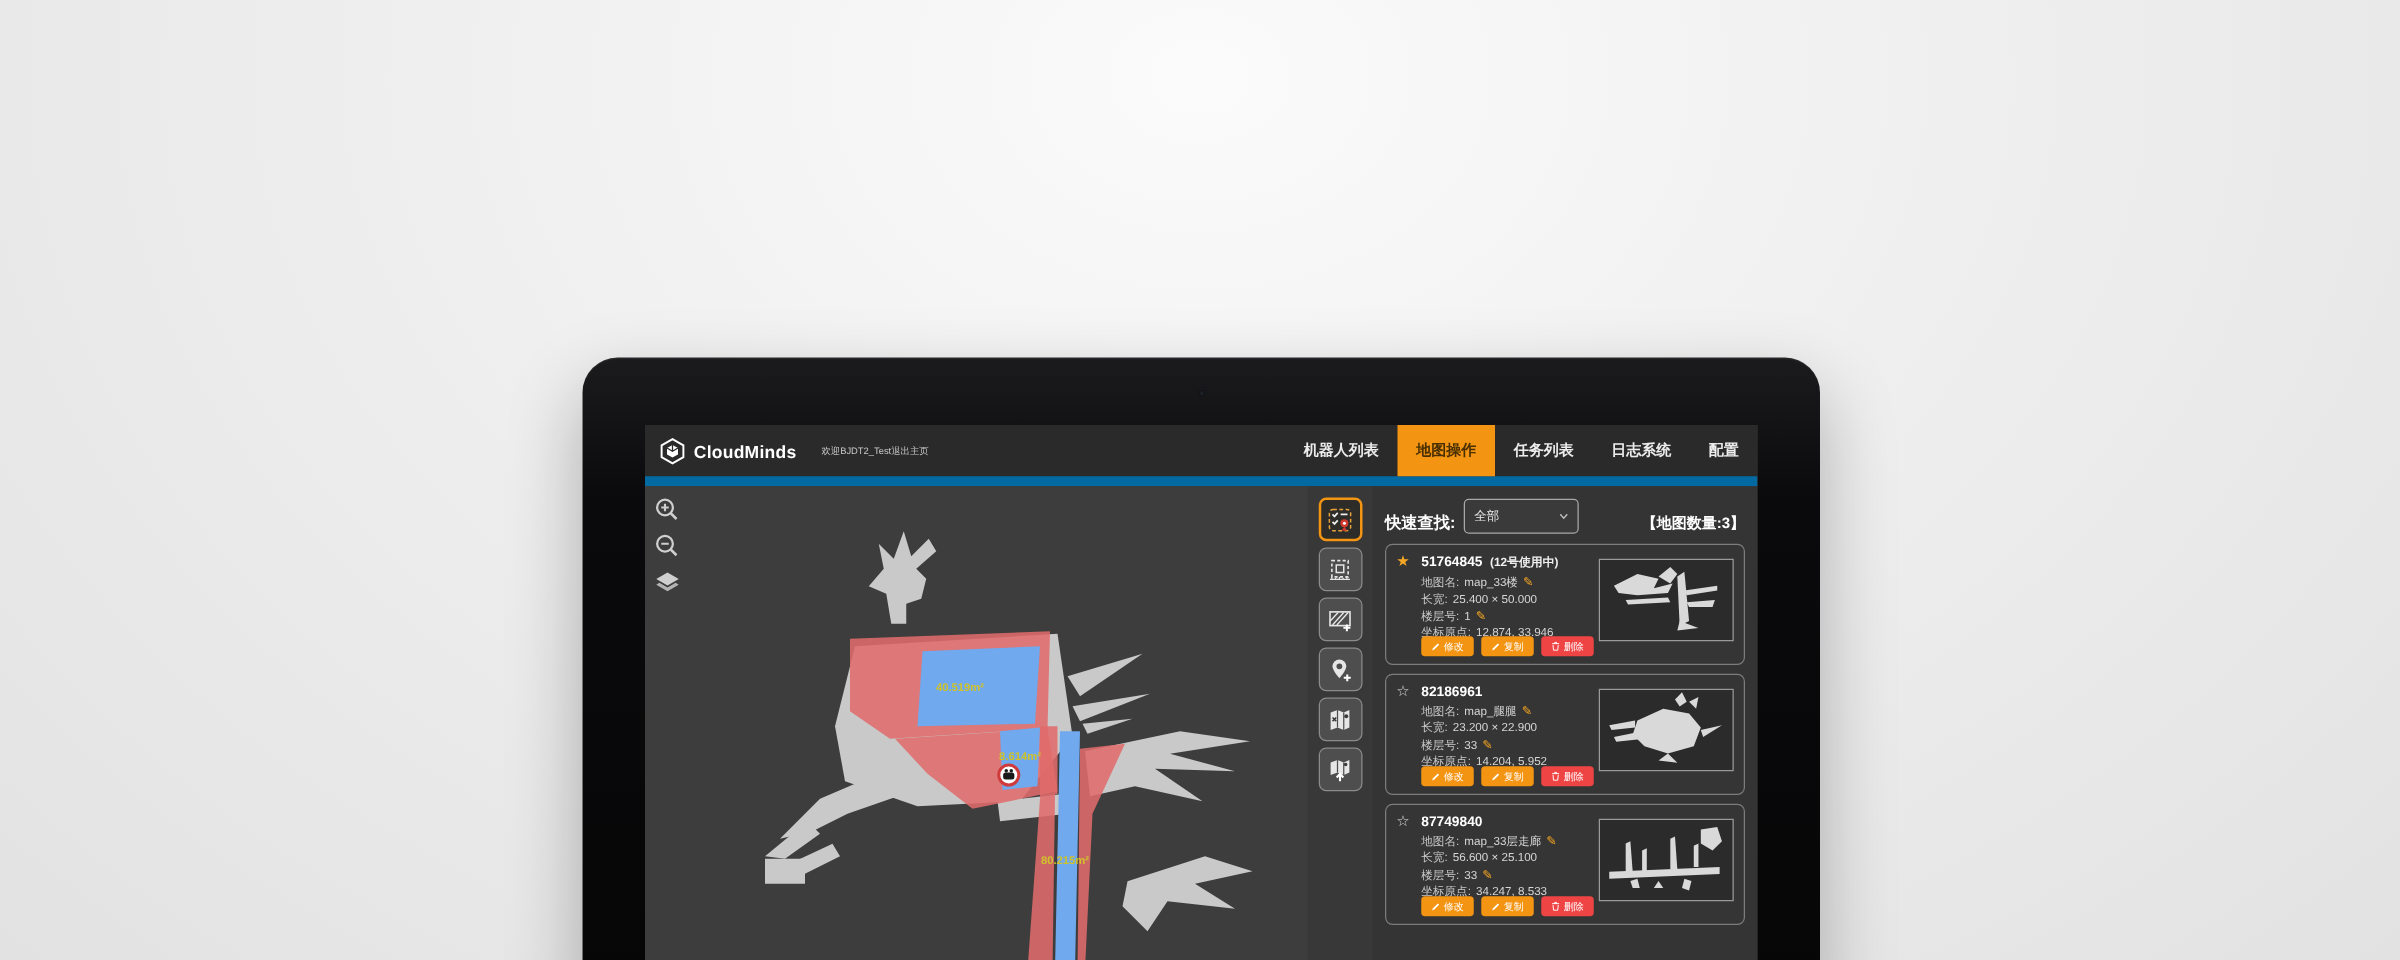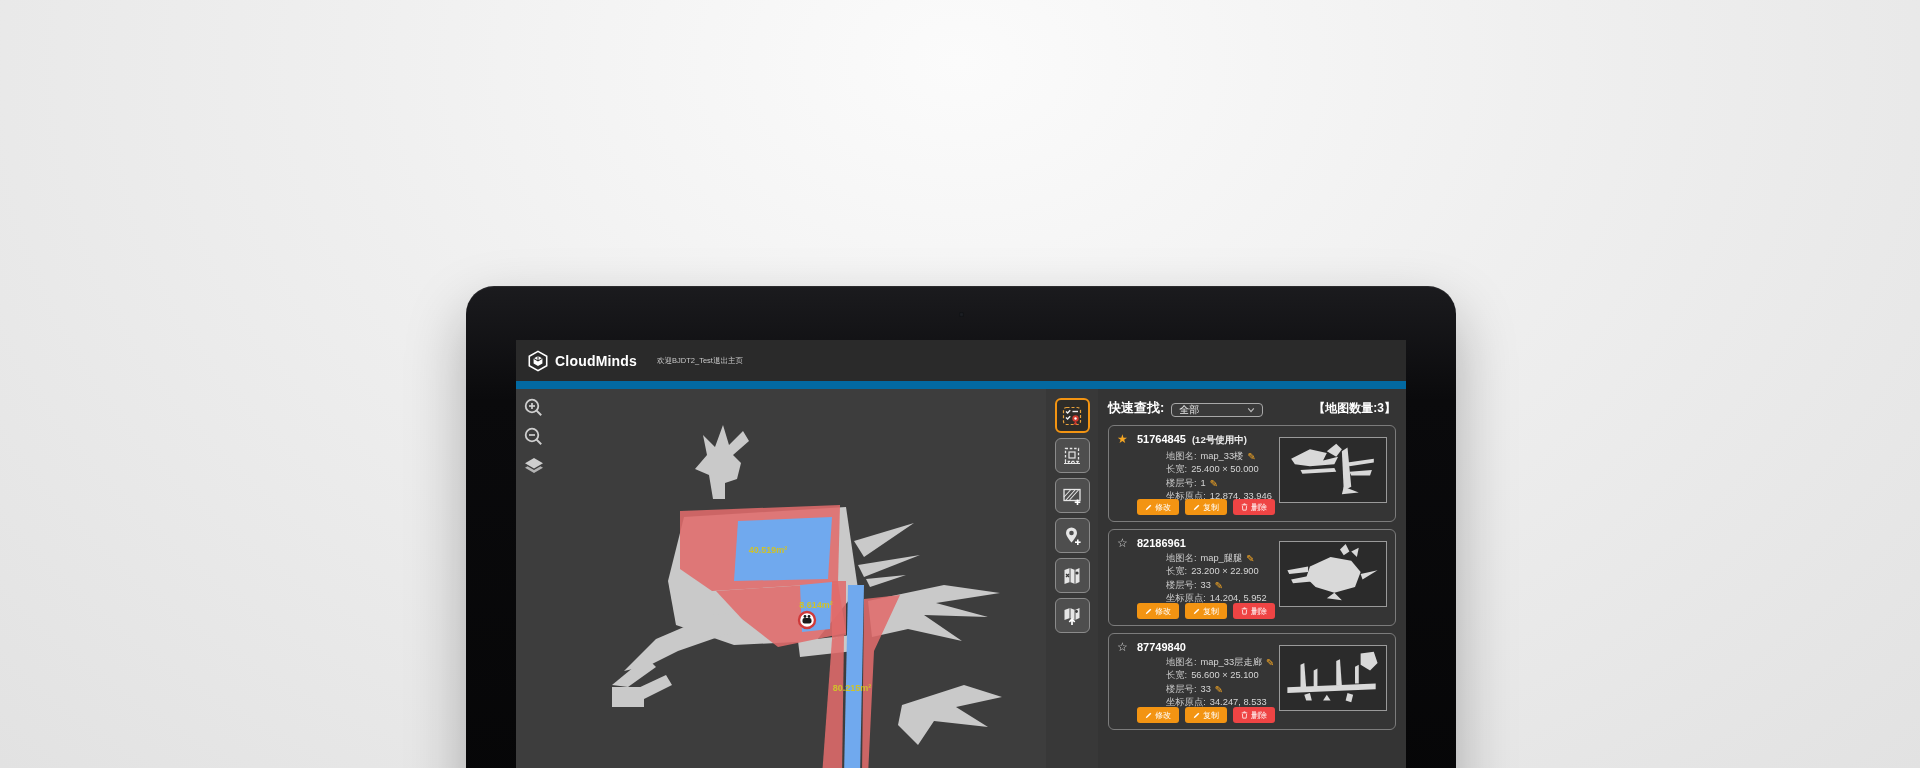--- a/index.html
+++ b/index.html
@@ -32,36 +32,36 @@
 
   .side-toolbar{width:52px;flex:none;display:flex;flex-direction:column;align-items:center;padding-top:9px;gap:5px;background:#383838;}
   .tool-btn{width:35px;height:35px;border-radius:6px;background:#4e4e4e;border:1px solid #8b8b8b;
     display:flex;align-items:center;justify-content:center;cursor:pointer;box-sizing:border-box;}
   .tool-btn.active{background:#2e2c28;border:2px solid #f39412;}
 
   
   .panel{flex:1;background:#343434;padding:10px 10px 0 10px;display:flex;flex-direction:column;}
   .panel-header{display:flex;align-items:flex-end;margin-bottom:8px;}
   .quick-label{color:#fff;font-size:13px;font-weight:bold;margin-right:7px;}
-  .filter-select{width:92px;height:14px;border:1px solid #a8a8a8;border-radius:4px;background:#3a3a3a;
+  .filter-select{width:92px;height:28px;border:1px solid #a8a8a8;border-radius:4px;background:#3a3a3a;
     display:flex;align-items:center;padding:0 7px;color:#e8e8e8;font-size:10px;cursor:pointer;box-sizing:border-box;}
   .filter-select .chev{margin-left:auto;width:8px;height:8px;}
   .map-count{margin-left:auto;color:#fff;font-size:12px;font-weight:bold;}
 
   .cards{display:flex;flex-direction:column;gap:7px;}
   .card{position:relative;border:1px solid #7c7c7c;border-radius:6px;height:97px;box-sizing:border-box;
     padding:7px 8px 6px 8px;background:#353535;}
   .card-head{display:flex;align-items:baseline;gap:6px;}
   .star{font-size:12px;width:14px;flex:none;cursor:pointer;line-height:1;}
   .star.filled{color:#f5a623;}
   .star.hollow{color:#d8d8d8;}
   .card-id{color:#fff;font-size:11px;font-weight:bold;}
   .card-suffix{color:#f0f0f0;font-size:9.5px;font-weight:bold;}
   .card-rows{margin-left:20px;margin-top:3px;}
-  .crow{display:flex;align-items:center;font-size:9.3px;color:#c9c9c9;line-height:13.4px;margin-left:29px;}
+  .crow{display:flex;align-items:center;font-size:9.3px;color:#c9c9c9;line-height:13.4px;}
   .crow .val{color:#d6d6d6;margin-left:4px;}
   .pencil{color:#f5a623;font-size:10px;margin-left:4px;cursor:pointer;line-height:1;}
   .card-btns{position:absolute;left:28px;bottom:6px;display:flex;gap:6px;}
   .cbtn{height:16px;border:none;border-radius:3px;font-size:8px;color:#fff;display:flex;align-items:center;
     gap:3px;padding:0 8px;cursor:pointer;font-family:inherit;text-align:right;}
   .cbtn.orange{background:#f39412;}
   .cbtn.gray{background:#ef4444;}
   .thumb{position:absolute;right:8px;top:11px;width:106px;height:64px;background:#2b2b2b;
     border:1px solid #9a9a9a;cursor:pointer;}
   .thumb svg{display:block;}
@@ -80,20 +80,27 @@
           <path d="M12,1.5 L21.5,6.8 V17.2 L12,22.5 L2.5,17.2 V6.8 Z" fill="none" stroke="#fff" stroke-width="1.7"></path>
           <path d="M12,6.5 L16.8,9.2 V14.8 L12,17.5 L7.2,14.8 V9.2 Z" fill="#fff"></path>
           <path d="M12,6.5 V12 M7.2,9.2 L12,12 L16.8,9.2" stroke="#2a2a2a" stroke-width="1.1" fill="none"></path>
         </svg>
         <span class="brand-text">CloudMinds</span>
       </div>
       <div class="welcome">
         <span>欢迎BJDT2_Test</span>
         <span>退出</span>
         <span>主页</span>
+      </div>
+      <div class="nav-tabs">
+        <div class="nav-tab">机器人列表</div>
+        <div class="nav-tab active">地图操作</div>
+        <div class="nav-tab">任务列表</div>
+        <div class="nav-tab">日志系统</div>
+        <div class="nav-tab">配置</div>
       </div>
     </div>
 
     <div class="main">
 
       <div class="map-area">
         <div class="map-controls">
           <svg class="ctl" viewBox="0 0 22 22">
             <circle cx="9" cy="9" r="6.3" fill="none" stroke="#cfcfcf" stroke-width="1.8"></circle>
             <line x1="13.6" y1="13.6" x2="18.2" y2="18.2" stroke="#cfcfcf" stroke-width="2"></line>

